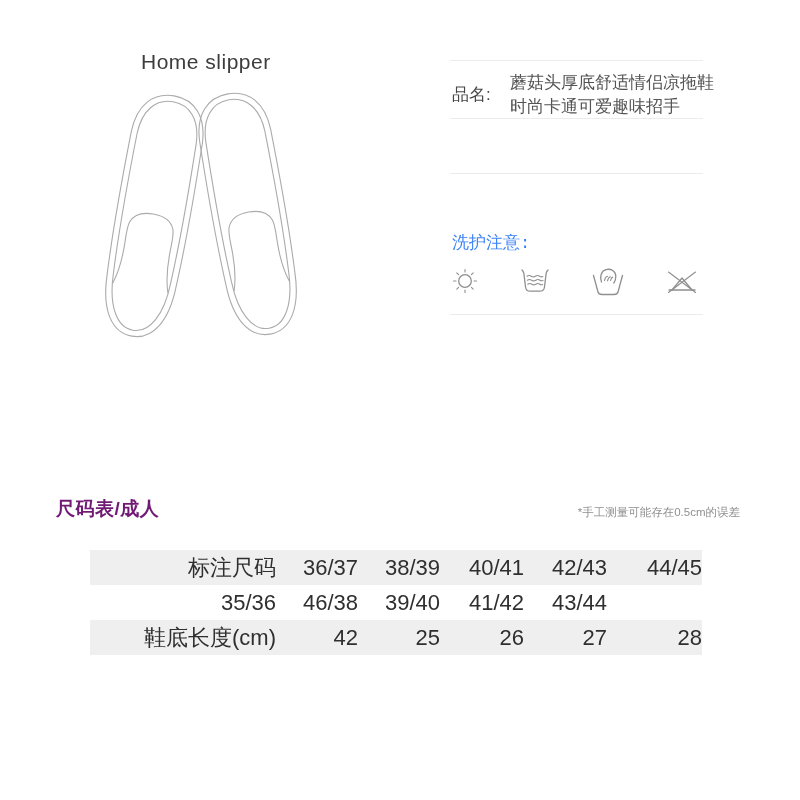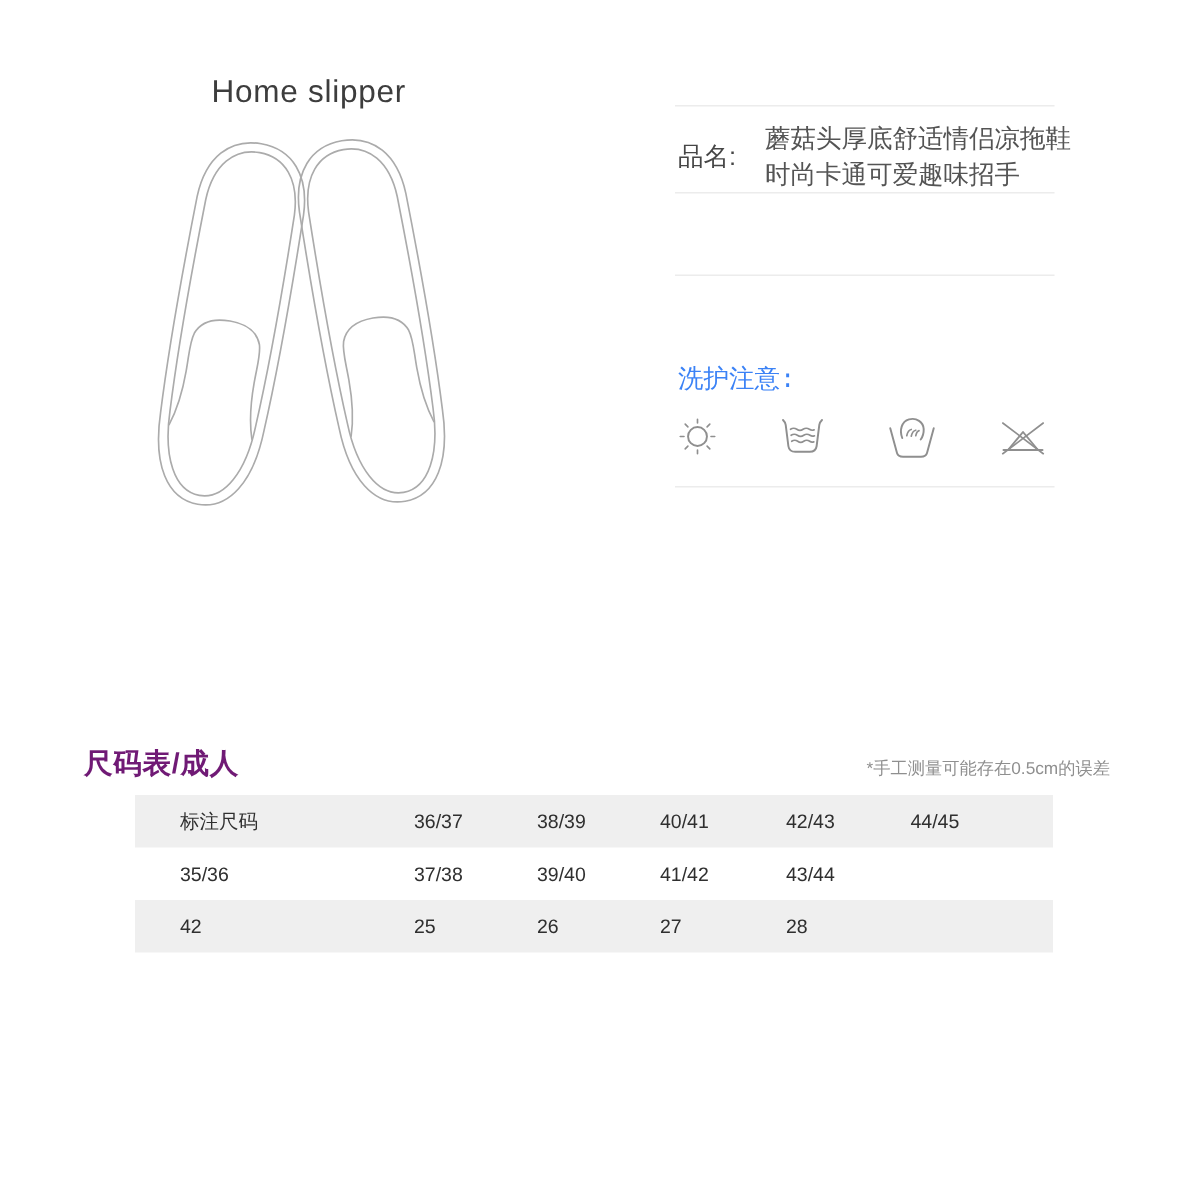--- a/index.html
+++ b/index.html
@@ -10,21 +10,21 @@
   }
 
   
   .hero-title {
     position:absolute; left:141px; top:50px;
     font-size:21px; color:#3d3d3d; letter-spacing:0.5px;
   }
   .slippers-svg { position:absolute; left:90px; top:86px; }
 
   
-  .info-panel { position:absolute; left:450px; top:70px; width:253px; height:262px;
+  .info-panel { position:absolute; left:450px; top:60px; width:253px; height:262px;
     font-size:17px; color:#4f4f4f; }
   .hr { position:absolute; left:0; width:253px; height:1px; background:#ececec; }
   .info-row { position:absolute; left:2px; display:flex; align-items:flex-start; }
   .info-label { width:58px; flex:none; color:#464646; }
   .info-value { color:#545454; }
   .name-row { top:11px; }
   .name-row .info-label { padding-top:12px; }
   .name-lines div { line-height:24px; white-space:nowrap; }
   .scene-row { top:76px; }
   .care-title { position:absolute; left:2px; top:171px; color:#3b82f6;font-family:Liberation Mono, monospace; }
@@ -32,22 +32,22 @@
     display:flex; justify-content:space-between; align-items:center; }
   .care-icon { display:inline-flex; }
   .care-icon svg { stroke:#8f8f8f; fill:none; stroke-width:1.3;
     stroke-linecap:round; stroke-linejoin:round; }
 
   
   .size-title { position:absolute; left:56px; top:496px;
     font-size:19px; font-weight:bold; color:#701a75; letter-spacing:0.5px; }
   .size-note { position:absolute; right:60px; top:505px;
     font-size:11.5px; color:#8f8f8f; }
-  .size-table { position:absolute; left:90px; top:530px; width:612px;
-    font-size:13px; color:#2f2f2f; }
+  .size-table { position:absolute; left:90px; top:550px; width:612px;
+    font-size:22px; color:#2f2f2f;text-align:right; }
   .t-row { display:grid; grid-template-columns:156px 82px 82px 84px 83px 1fr;
     align-items:center; height:35px; padding-left:30px; }
   .t-row.stripe { background:#efefef; }
   .t-cell { white-space:nowrap; }
 </style>
 </head>
 <body>
 
 <div class="canvas">
 
@@ -126,26 +126,27 @@
       <div class="t-row stripe">
         <span class="t-cell">标注尺码</span>
         <span class="t-cell">36/37</span>
         <span class="t-cell">38/39</span>
         <span class="t-cell">40/41</span>
         <span class="t-cell">42/43</span>
         <span class="t-cell">44/45</span>
       </div>
       <div class="t-row">
         <span class="t-cell">35/36</span>
-        <span class="t-cell">37/38</span>
+        <span class="t-cell">46/38</span>
         <span class="t-cell">39/40</span>
         <span class="t-cell">41/42</span>
         <span class="t-cell">43/44</span>
       </div>
       <div class="t-row stripe">
+        <span class="t-cell">鞋底长度(cm)</span>
         <span class="t-cell">42</span>
         <span class="t-cell">25</span>
         <span class="t-cell">26</span>
         <span class="t-cell">27</span>
         <span class="t-cell">28</span>
       </div>
     </div>
   </section>
 
 </div>

